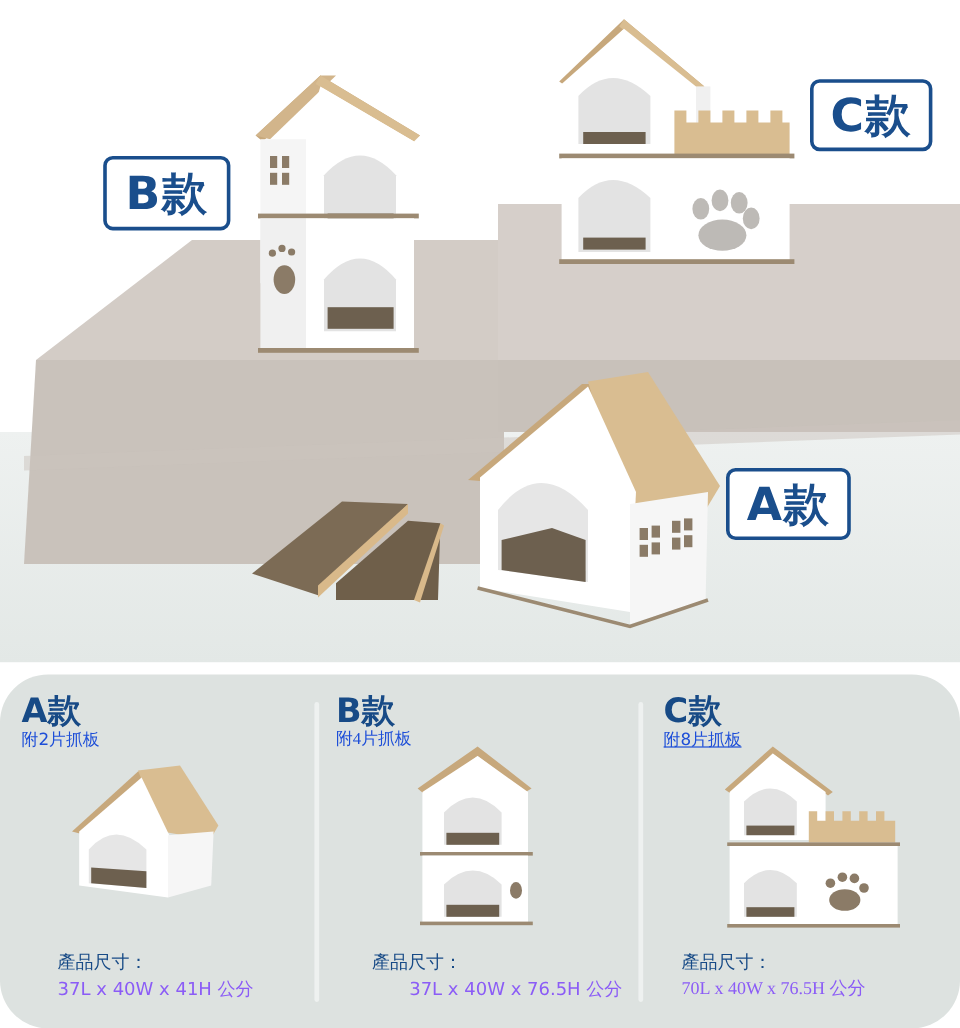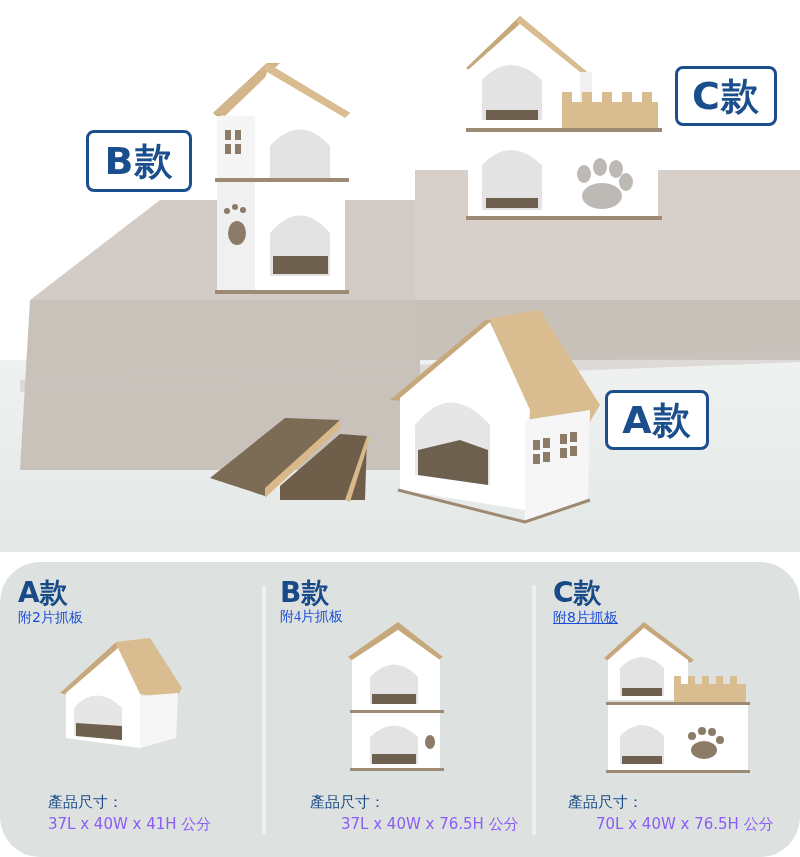--- a/index.html
+++ b/index.html
@@ -155,14 +155,14 @@
     <path d="M16,146 L16,118 Q38,96 60,118 L60,146 Z" fill="#e3e3e3"></path>
     <rect x="18" y="138" width="40" height="8" fill="#6d604f"></rect>
     <ellipse cx="100" cy="132" rx="13" ry="9" fill="#8b7b67"></ellipse>
     <circle cx="88" cy="118" r="4" fill="#8b7b67"></circle>
     <circle cx="98" cy="113" r="4" fill="#8b7b67"></circle>
     <circle cx="108" cy="114" r="4" fill="#8b7b67"></circle>
     <circle cx="116" cy="122" r="4" fill="#8b7b67"></circle>
     <rect x="2" y="152" width="144" height="3" fill="#9c8a72"></rect>
   </svg>
   <div class="col-dim-label" style="left:568px;top:793px;">產品尺寸：</div>
-  <div class="col-dim" style="left:596px;top:815px;">70L x 40W x 76.5H 公分</div>
+  <div class="col-dim" style="left:568px;top:815px;font-family:Liberation Serif, serif;">70L x 40W x 76.5H 公分</div>
 </div>
 
 </body></html>

